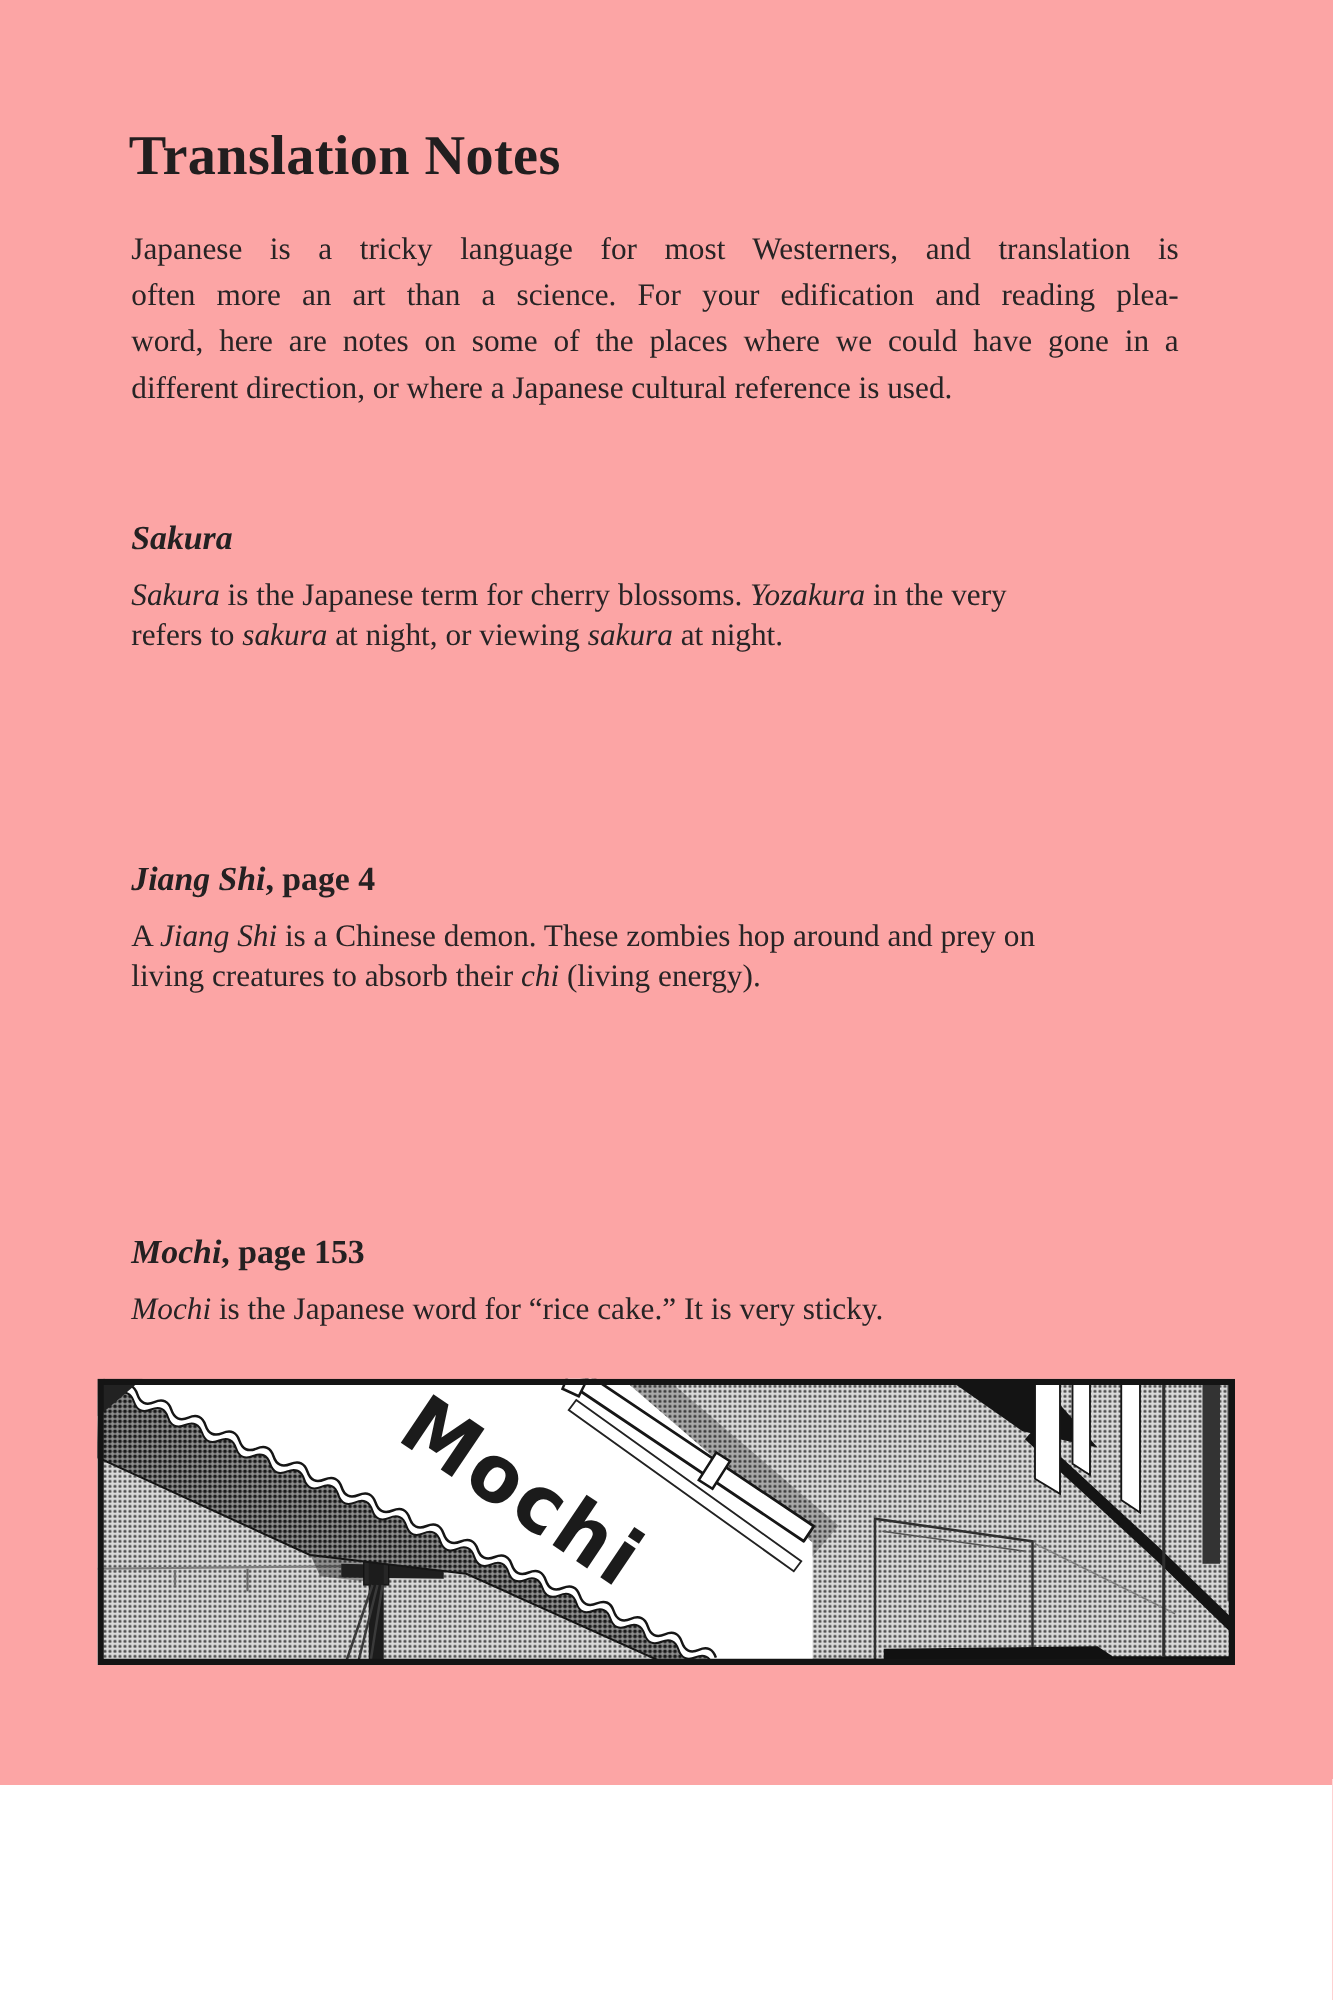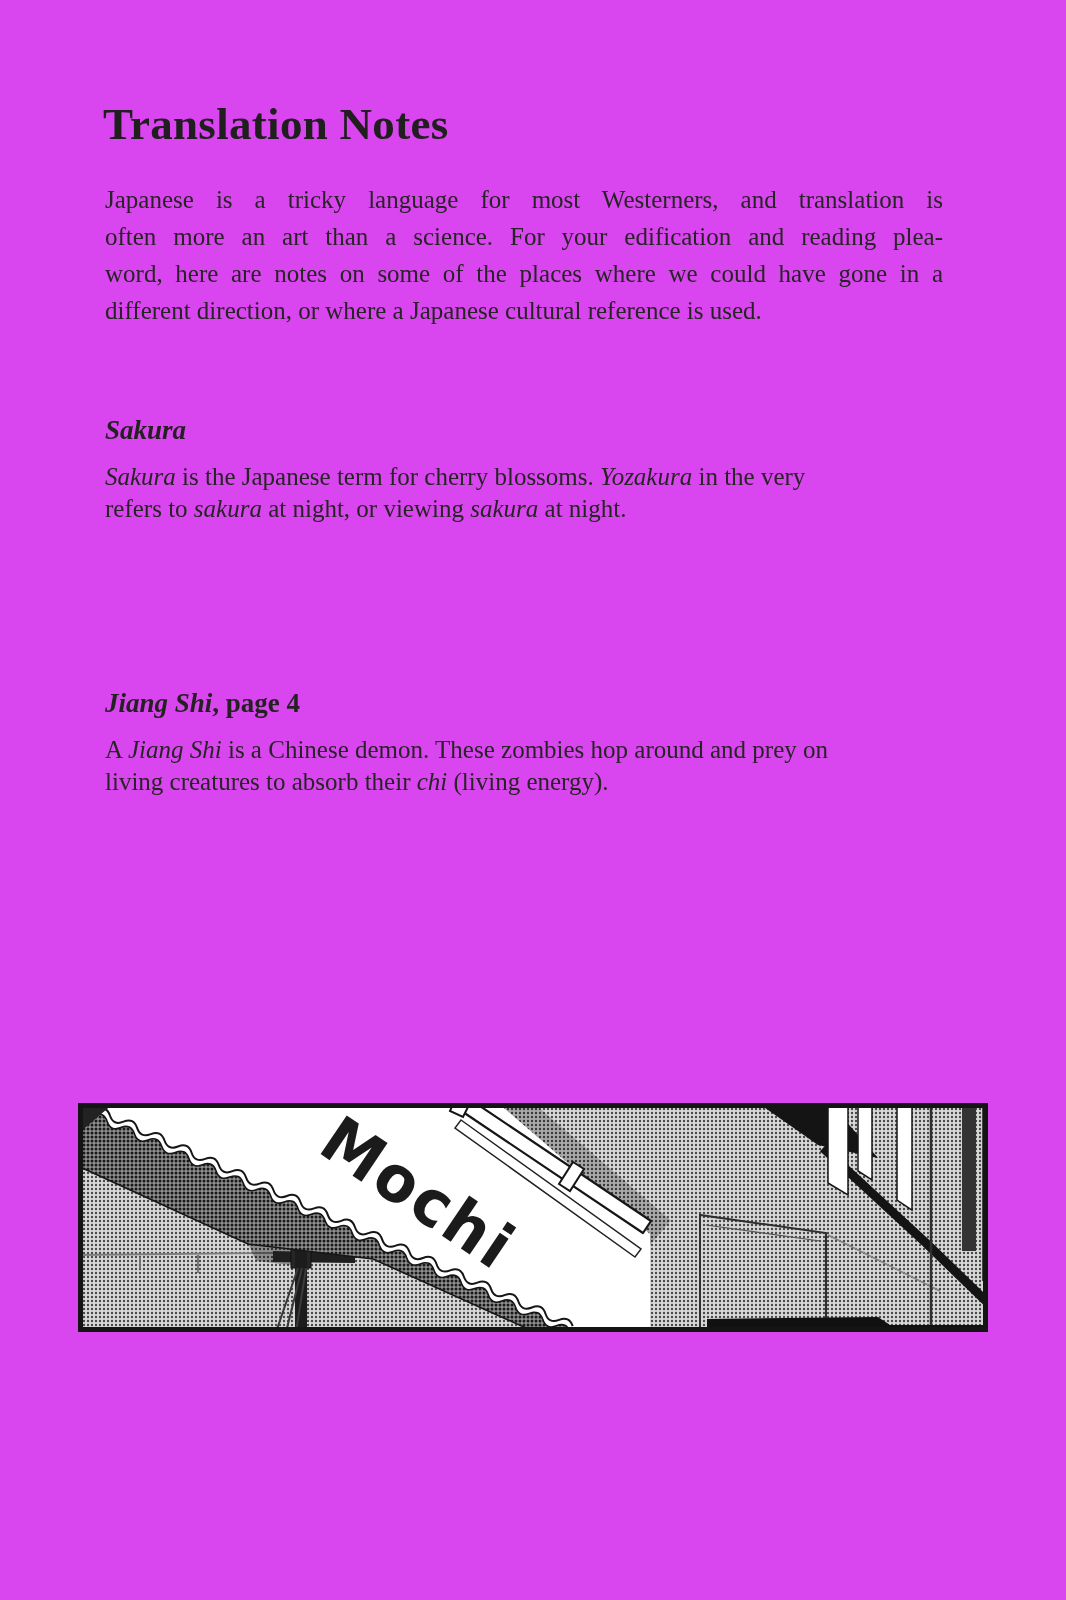--- a/index.html
+++ b/index.html
@@ -1,17 +1,17 @@
 <!DOCTYPE html>
 <html><head>
 <meta charset="utf-8">
 <style>
   html,body{margin:0;padding:0;background:#ffffff;}
   .page{
-    position:relative;width:1066px;height:1600px;background:#d946ef;overflow:hidden;
+    position:relative;width:1066px;height:1428px;background:#fca5a5;overflow:hidden;
     font-family:"Liberation Serif", serif;color:#272425;
   }
   .title{
     position:absolute;left:103px;top:96px;margin:0;
     font-size:45px;line-height:56px;font-weight:700;letter-spacing:0.3px;color:#211e1f;
   }
   .intro{position:absolute;left:105px;top:181px;width:838px;font-size:25px;line-height:37px;}
   .intro .jline{text-align:justify;text-align-last:justify;}
   .section{position:absolute;left:105px;width:838px;}
   .sec-sakura{top:413px;}
@@ -51,20 +51,26 @@
   </div>
 
   <div class="section sec-jiang">
     <h2><em>Jiang Shi</em><span>, page 4</span></h2>
     <div class="body">
       <div class="line"><span>A </span><em>Jiang Shi</em><span> is a Chinese demon. These zombies hop around and prey on</span></div>
       <div class="line"><span>living creatures to absorb their </span><em>chi</em><span> (living energy).</span></div>
     </div>
   </div>
 
+  <div class="section sec-mochi">
+    <h2><em>Mochi</em><span>, page 153</span></h2>
+    <div class="body">
+      <div class="line"><em>Mochi</em><span> is the Japanese word for “rice cake.” It is very sticky.</span></div>
+    </div>
+  </div>
 
   <div class="panel">
     <svg id="panel-svg" width="910" height="229" viewBox="0 0 910 229">
       <defs>
         <pattern id="ht" width="4" height="4" patternUnits="userSpaceOnUse">
           <rect width="4" height="4" fill="#d9d9d9"></rect>
           <circle cx="2" cy="2" r="1.2" fill="#474747"></circle>
         </pattern>
         <pattern id="ht2" width="4" height="4" patternUnits="userSpaceOnUse">
           <rect width="4" height="4" fill="#8f8f8f"></rect>

